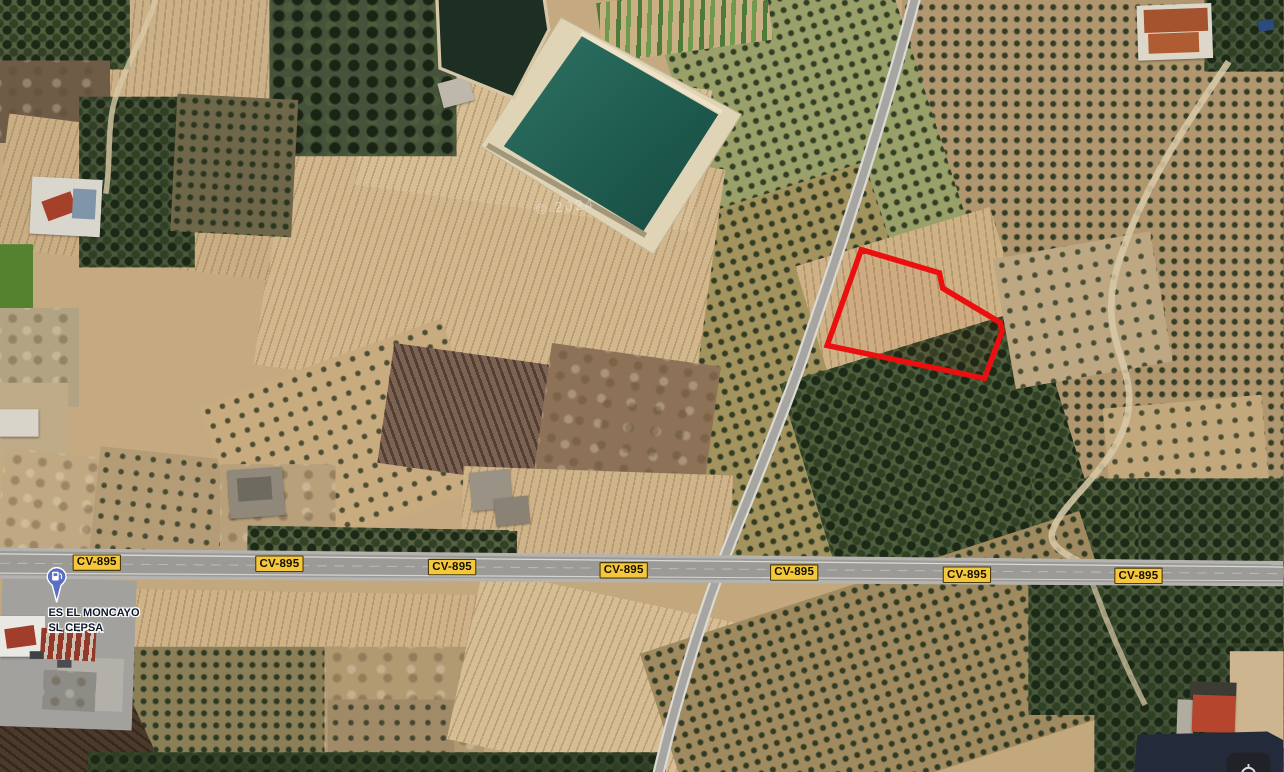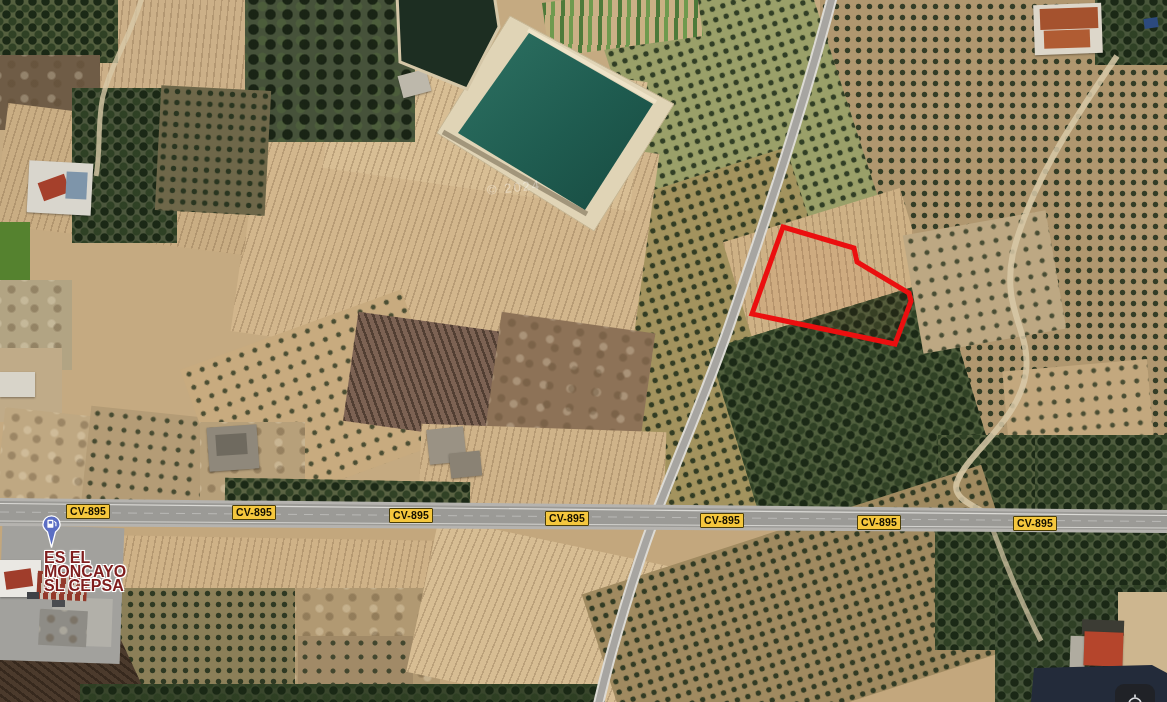--- a/index.html
+++ b/index.html
@@ -37,21 +37,21 @@
     font-size:10.5px;font-weight:bold;color:#151000;letter-spacing:.2px;
   }
   #watermark{
     position:absolute;left:487px;top:180px;z-index:3;
     color:rgba(255,255,255,.38);font-size:13px;letter-spacing:2px;
     transform:rotate(-6deg);
   }
   #poi{position:absolute;left:42px;top:515px;z-index:5;}
   #poi-label{
     position:absolute;left:2px;top:36px;width:130px;
-    color:#7f1d1d;font-size:16px;line-height:14px;font-weight:bold;
+    color:#0f172a;font-size:10px;line-height:14px;font-weight:bold;
     text-shadow:-1px -1px 0 #fff,1px -1px 0 #fff,-1px 1px 0 #fff,1px 1px 0 #fff,0 0 3px #fff;
   }
   #corner-btn{
     position:absolute;left:1115px;top:684px;z-index:6;
     width:40px;height:40px;border-radius:9px;
     background:rgba(32,33,36,.88);
     display:flex;align-items:center;justify-content:center;
     cursor:pointer;
   }
 </style>

